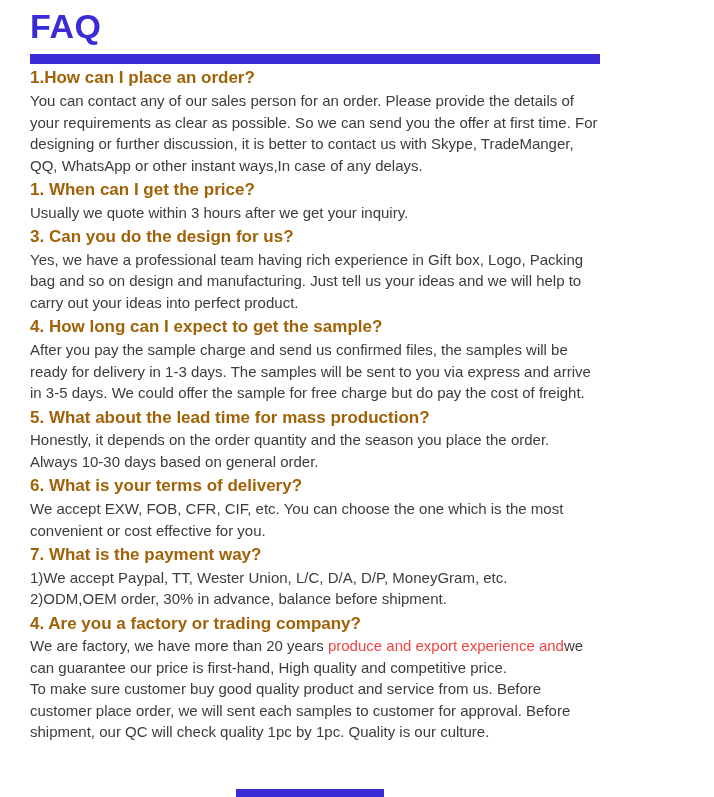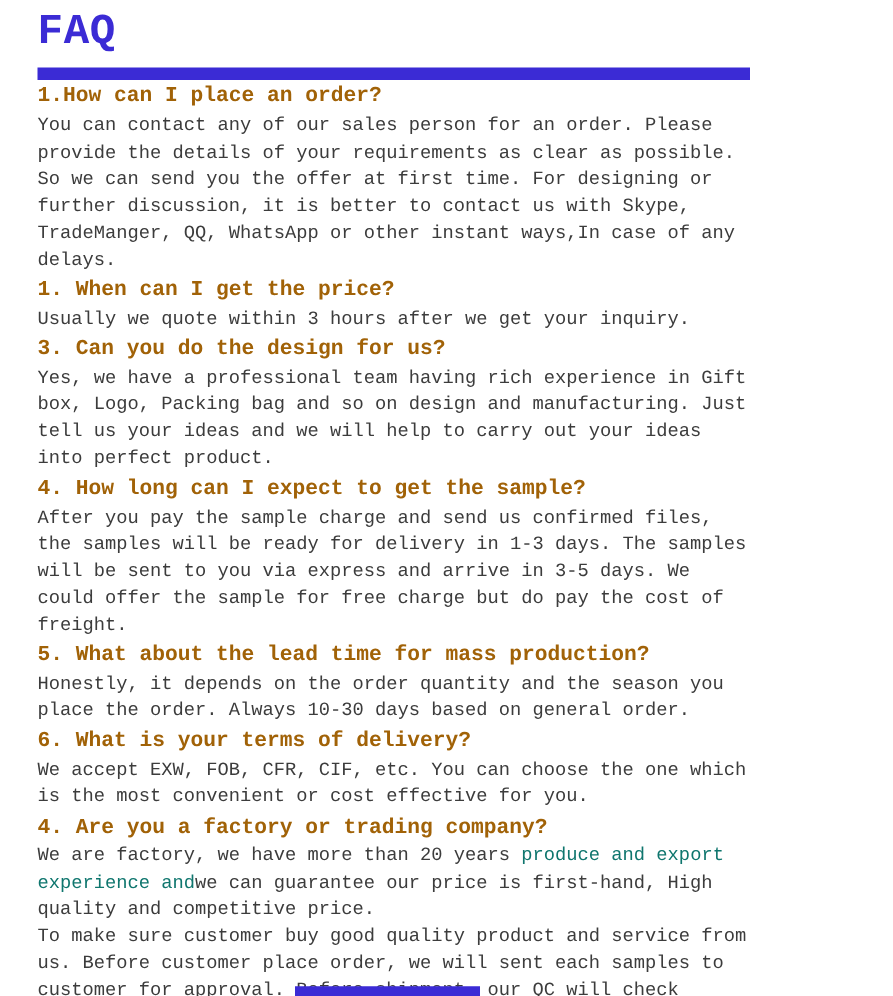--- a/index.html
+++ b/index.html
@@ -2,21 +2,21 @@
 <html><head>
 <meta charset="utf-8">
 <style>
   * { box-sizing: border-box; }
   html, body { margin: 0; padding: 0; background: #ffffff; }
   .page {
     position: relative;
     width: 652px;
     height: 797px;
     background: #ffffff;
-    font-family: Liberation Mono, monospace;
+    font-family: Liberation Sans, sans-serif;
     padding: 8px 52px 14px 30px;
     overflow: hidden;
   }
   .faq-title {
     margin: 0 0 9px 0;
     color: #3b2bd5;
     font-size: 34px;
     line-height: 1.1;
     font-weight: bold;
     letter-spacing: 0.5px;
@@ -33,21 +33,21 @@
     line-height: 1.1;
     font-weight: bold;
   }
   .faq-item .a {
     margin: 0;
     color: #3c3c3c;
     font-size: 15px;
     line-height: 21.5px;
     white-space: pre-line;
   }
-  .muted { color: #0f766e; }
+  .muted { color: #ef4444; }
   .bottom-bar {
     position: absolute;
     left: 236px;
     bottom: 0;
     width: 148px;
     height: 8px;
     background: #3b2bd5;
   }
 </style>
 </head>
@@ -81,20 +81,25 @@
   <section class="faq-item">
     <h2 class="q">5. What about the lead time for mass production?</h2>
     <p class="a">Honestly, it depends on the order quantity and the season you place the order. Always 10-30 days based on general order.</p>
   </section>
 
   <section class="faq-item">
     <h2 class="q">6. What is your terms of delivery?</h2>
     <p class="a">We accept EXW, FOB, CFR, CIF, etc. You can choose the one which is the most convenient or cost effective for you.</p>
   </section>
 
+  <section class="faq-item">
+    <h2 class="q">7. What is the payment way?</h2>
+    <p class="a">1)We accept Paypal, TT, Wester Union, L/C, D/A, D/P, MoneyGram, etc.
+2)ODM,OEM order, 30% in advance, balance before shipment.</p>
+  </section>
 
   <section class="faq-item">
     <h2 class="q">4. Are you a factory or trading company?</h2>
     <p class="a"><span>We are factory, we have more than 20 years </span><span class="muted">produce and export experience and</span><span>we can guarantee our price is first-hand, High quality and competitive price.</span></p>
   </section>
 
   <section class="faq-item">
     <p class="a">To make sure customer buy good quality product and service from us. Before customer place order, we will sent each samples to customer for approval. Before shipment, our QC will check quality 1pc by 1pc. Quality is our culture.</p>
   </section>
 

